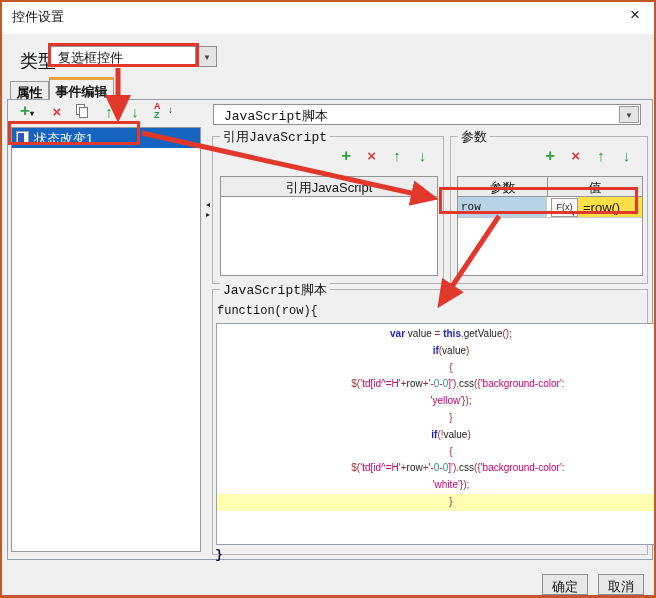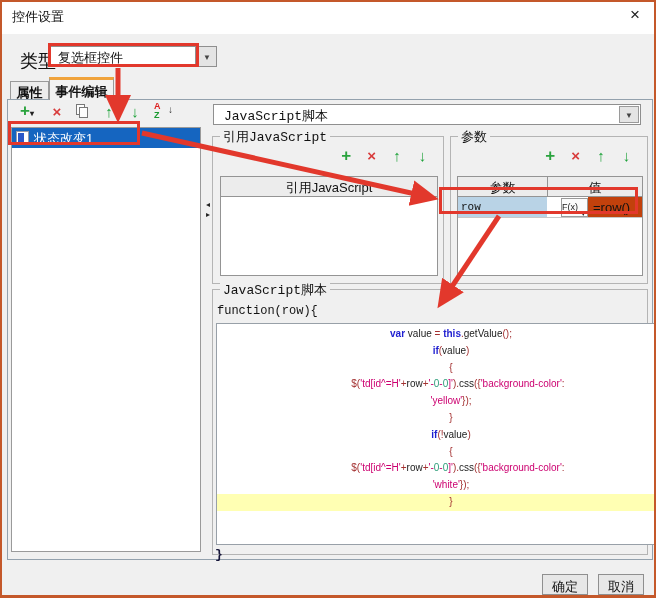--- a/index.html
+++ b/index.html
@@ -55,23 +55,23 @@
   .grp-toolbar{position:absolute;top:10px;right:10px;height:18px;}
   .grp-toolbar span{display:inline-block;width:21px;text-align:center;cursor:pointer;}
   .mini-table{position:absolute;background:#fff;border:1px solid #949494;}
   .mini-thead{display:flex;height:20px;background:#ececec;border-bottom:1px solid #949494;
     font-size:13px;color:#111;text-align:center;}
   .mini-thead div{padding-top:2px;}
   .param-row{display:flex;height:21px;border-bottom:1px solid #c8c8c8;}
   .param-name{width:89px;background:#b9d3e6;font-family:"Liberation Mono",monospace;
     font-size:11px;color:#111;padding:4px 0 0 3px;}
   .fx-btn{position:relative;width:27px;height:19px;background:#fbfbfb;border:1px solid #9a9a9a;
-    font-size:9px;color:#222;text-align:left;padding-top:3px;cursor:pointer;margin:1px 0 0 14px;}
+    font-size:9px;color:#222;text-align:center;padding-top:3px;cursor:pointer;margin:1px 0 0 4px;}
   .fx-caret{position:absolute;right:2px;bottom:-2px;font-size:7px;color:#222;}
-  .param-value{flex:1;background:#c2410c;font-size:13px;color:#111;padding:3px 0 0 5px;}
+  .param-value{flex:1;background:#fde047;font-size:13px;color:#111;padding:3px 0 0 5px;}
   
   .func-line{position:absolute;left:4px;top:14px;font-family:"Liberation Mono",monospace;font-size:12px;color:#111;}
   .code-editor{position:absolute;left:3px;top:33px;width:468px;height:222px;background:#fff;
     border:1px solid #98a0a8;overflow:hidden;font-family:"DejaVu Sans Mono",monospace;
     font-size:10px;line-height:16.8px;padding:2px 0 0 2px;cursor:text;text-align:center;}
   .code-line{white-space:pre;height:16.8px;}
   .code-line.hl{background:#ffffb3;margin-left:-2px;padding-left:2px;}
   .tok-k{color:#1f1fd0;font-weight:bold;}
   .tok-p{color:#222;}
   .tok-o{color:#a33030;}

